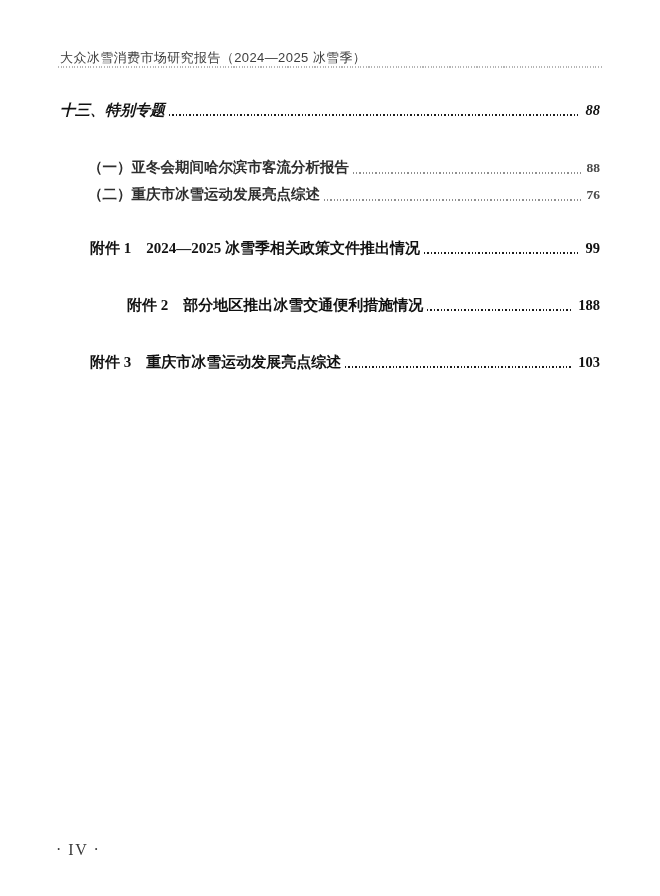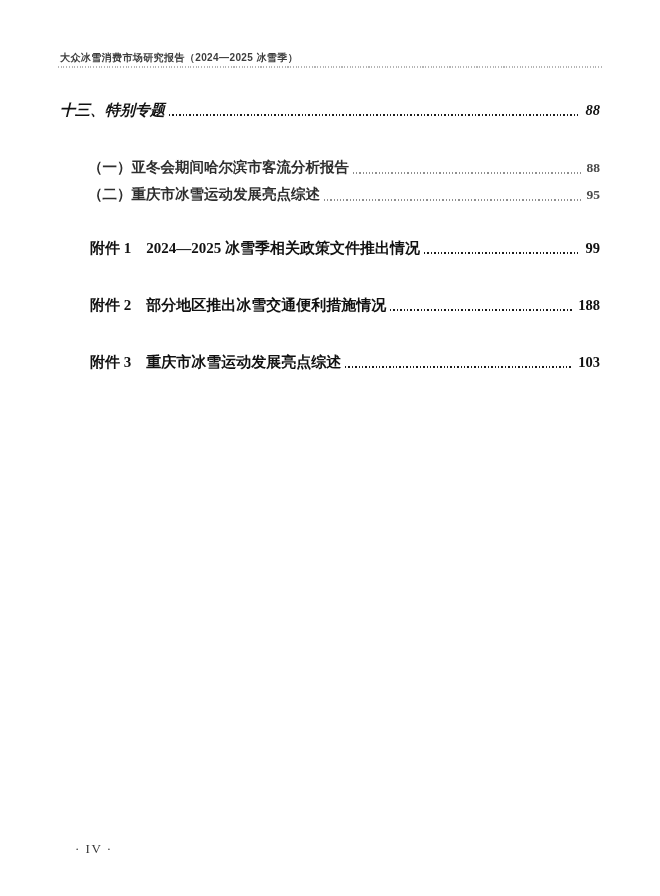--- a/index.html
+++ b/index.html
@@ -14,23 +14,23 @@
     background: #ffffff;
     box-sizing: border-box;
     padding: 51px 60px 0 60px;
     overflow: hidden;
     font-family: "Liberation Serif", "DejaVu Serif", serif;
     color: #1a1a1a;
   }
   
   .header-title {
     font-family: "Liberation Sans", "DejaVu Sans", sans-serif;
-    font-size: 10px;
+    font-size: 13px;
     line-height: 13px;
-    font-weight: 700;
+    font-weight: 400;
     letter-spacing: 0.4px;
     color: #3d3d3d;
     white-space: nowrap;
   }
   .header-rule {
     height: 1.6px;
     margin: 2px -2px 0 -2px;
     background-image: repeating-linear-gradient(to right, #b5b5b5 0 1px, transparent 1px 2.7px);
   }
   
@@ -72,29 +72,29 @@
   }
   .level-2 .toc-page {
     font-size: 13.5px;
     color: #4a4a4a;
   }
   
   .r0 { margin-top: 32px; font-style: italic; }
   .r1 { margin-top: 37px; }
   .r2 { margin-top: 6px;  }
   .r3 { margin-top: 33px; }
-  .r4 { margin-top: 37px; }
+  .r4 { margin-top: 37px; margin-left: 37px; }
   .r5 { margin-top: 37px; }
   
   .page-footer {
     position: absolute;
-    left: 75px;
+    left: 56px;
     top: 841px;
     font-family: "Liberation Serif", "DejaVu Serif", serif;
-    font-size: 13px;
+    font-size: 16px;
     letter-spacing: 1.5px;
     color: #3a3a3a;
   }
 </style>
 </head>
 <body>
 
 <div class="page">
 
   <header>
@@ -115,21 +115,21 @@
 
       <span class="toc-label">（一）亚冬会期间哈尔滨市客流分析报告</span>
       <span class="leader"></span>
       <span class="toc-page">88</span>
     </div>
 
     <div class="toc-row level-2 r2">
 
       <span class="toc-label">（二）重庆市冰雪运动发展亮点综述</span>
       <span class="leader"></span>
-      <span class="toc-page">95</span>
+      <span class="toc-page">76</span>
     </div>
 
     <div class="toc-row level-1 r3">
       <span class="toc-prefix">附件 1</span>
       <span class="toc-label">2024—2025 冰雪季相关政策文件推出情况</span>
       <span class="leader"></span>
       <span class="toc-page">99</span>
     </div>
 
     <div class="toc-row level-1 r4">

